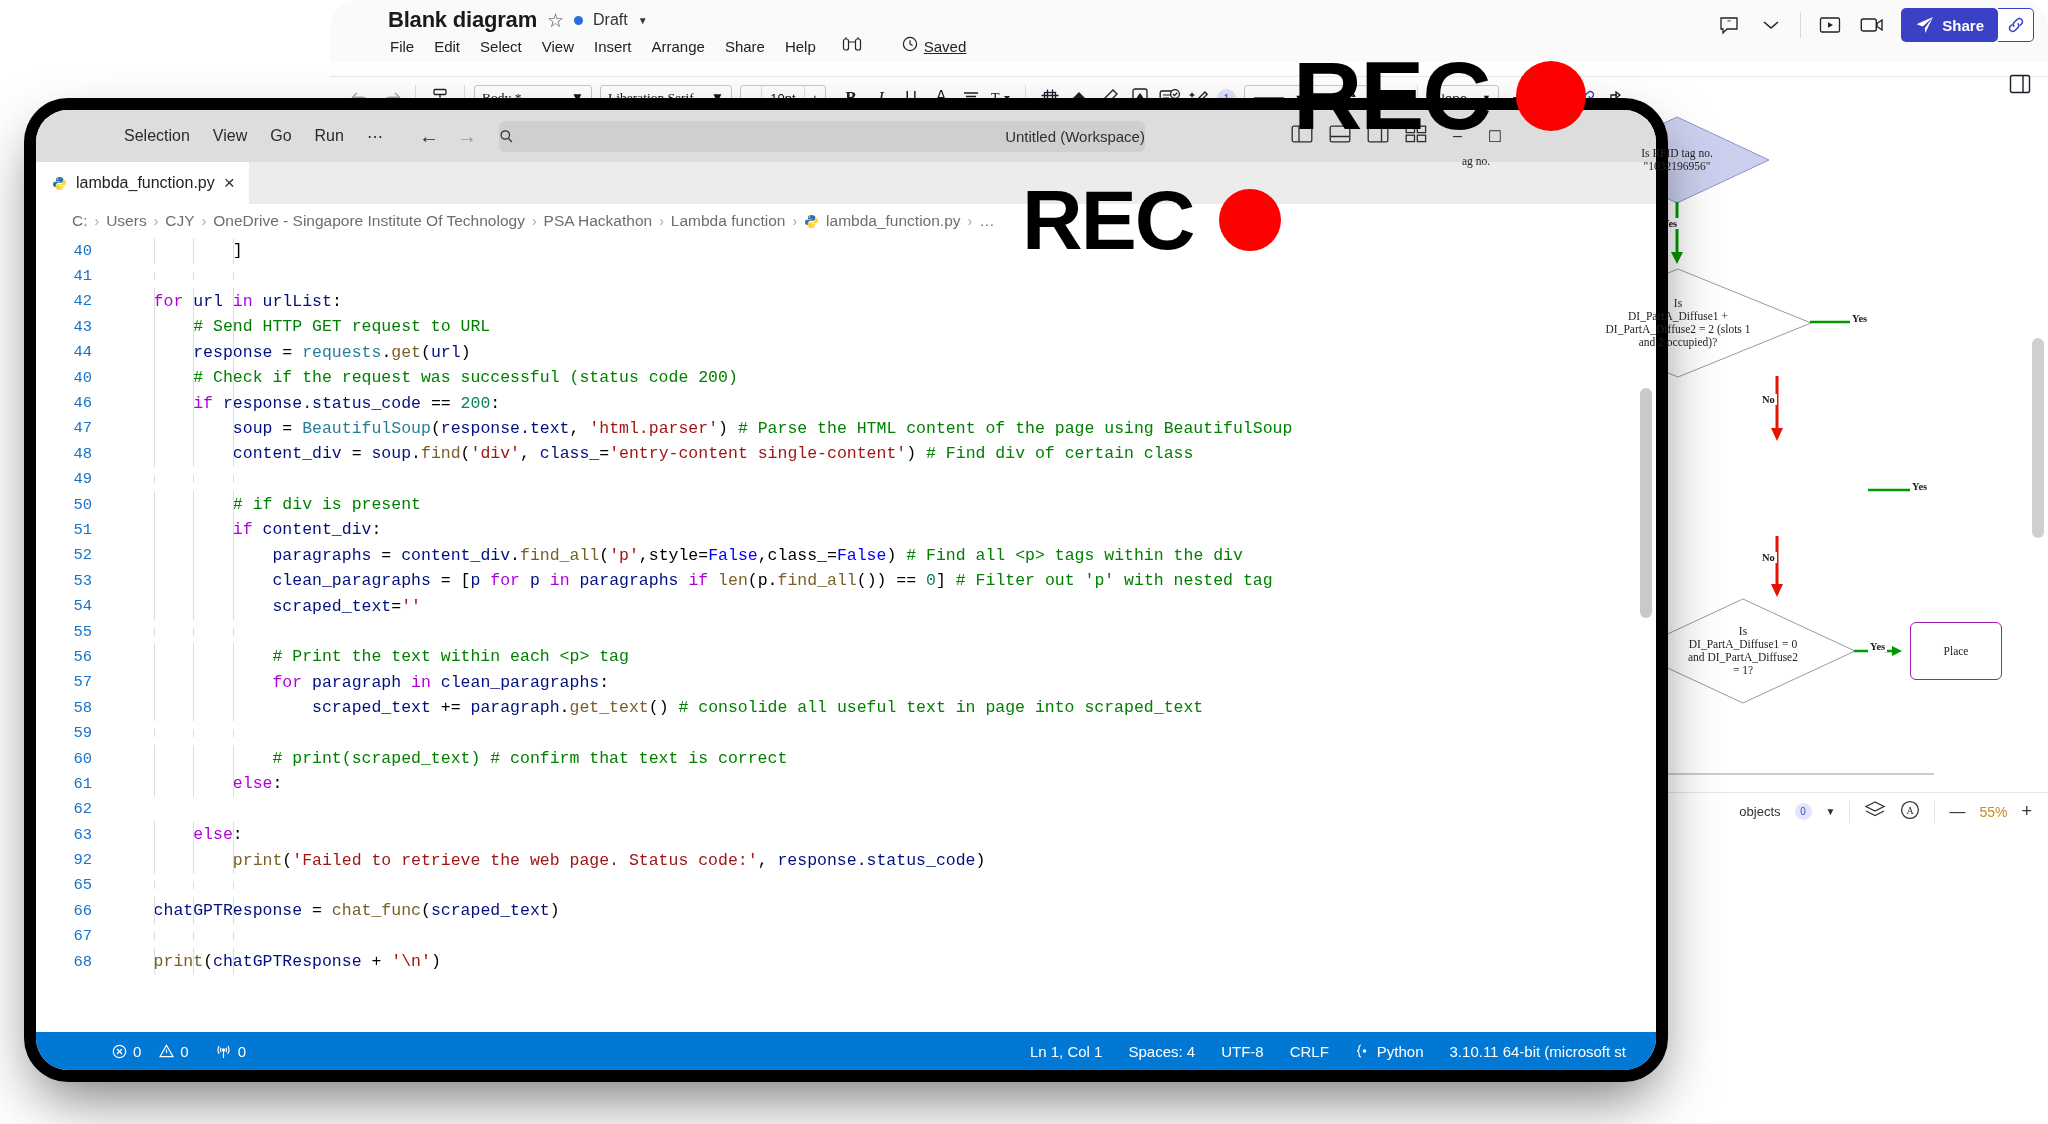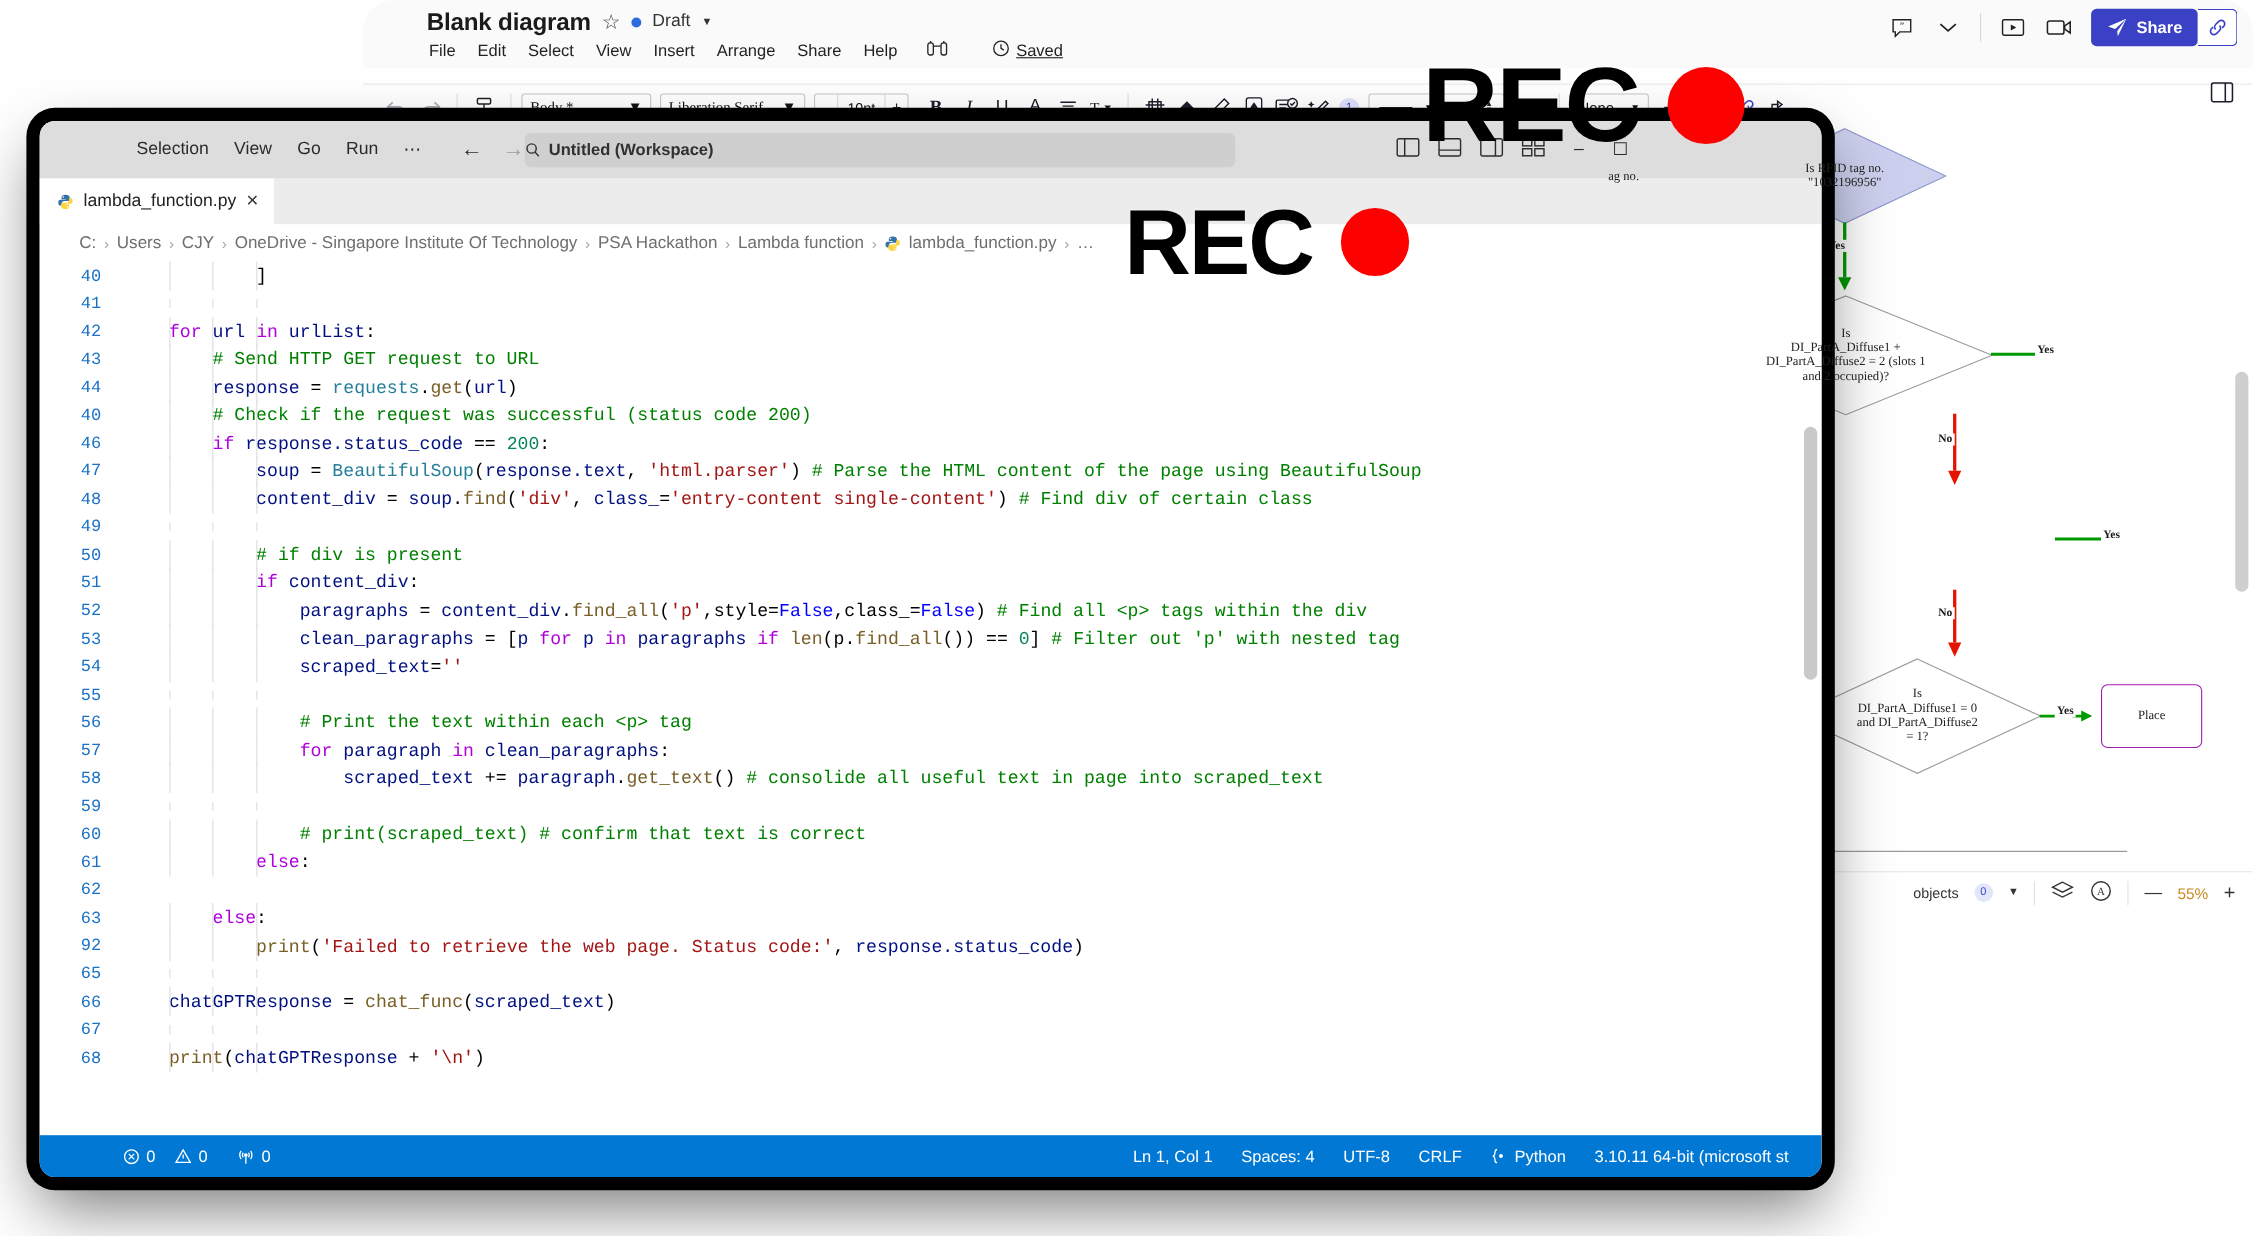--- a/index.html
+++ b/index.html
@@ -102,31 +102,31 @@
   .zoom-val { color:#c98a20; font-size:14px; }
   .obj-badge { width:17px;height:17px;border-radius:50%;background:#e3e6fb;color:#3a46c9;font-size:10px;
                display:flex;align-items:center;justify-content:center;}
 
   
   .right-panel-ico { position:absolute; right:10px; top:62px; width:36px; height:44px; display:flex; align-items:center; justify-content:center;}
 
   
   #vscode {
     position:absolute; left:36px; top:110px; width:1620px; height:960px;
-    border-radius:14px; background:#ffffff; overflow:hidden;
+    border-radius:32px; background:#ffffff; overflow:hidden;
     box-shadow: 0 0 0 12px #000, 0 26px 60px rgba(0,0,0,0.55);
   }
   #vs-title { height:52px; background:#dddddd; display:flex; align-items:center; position:relative; }
   .vs-menu { display:flex; align-items:center; gap:23px; margin-left:88px; font-size:16px; color:#2b2b2b;}
   .vs-nav { display:flex; align-items:center; gap:18px; margin-left:36px; font-size:20px;}
   .vs-nav .back { color:#2b2b2b; }
   .vs-nav .fwd { color:#9a9a9a; }
   .vs-search {
-    width:646px; height:31px; background:#cfcfcf; border-radius:6px;
-    display:flex; align-items:center; justify-content:flex-start; gap:7px; color:#303030; font-size:15px;font-weight:bold;
+    margin-left:22px; width:646px; height:31px; background:#cfcfcf; border-radius:6px;
+    display:flex; align-items:center; justify-content:space-between; gap:7px; color:#303030; font-size:15px;
   }
   .vs-layouts { display:flex; align-items:center; gap:16px; margin-left:146px; color:#2c2c2c;}
   .vs-winbtns { display:flex; align-items:center; gap:26px; margin-left:26px; color:#2c2c2c; font-size:16px;}
 
   #vs-tabs { height:42px; background:#ececec; display:flex; align-items:stretch; }
   .vs-tab { background:#fff; display:flex; align-items:center; gap:9px; padding:0 14px 0 16px; font-size:16px; color:#222;}
   .pyico { width:15px; height:15px; position:relative; display:inline-block;}
 
   #vs-breadcrumb { height:34px; background:#fff; display:flex; align-items:center; padding-left:36px; gap:7px;
                    font-size:15.5px; color:#6e6e6e; white-space:nowrap; }

